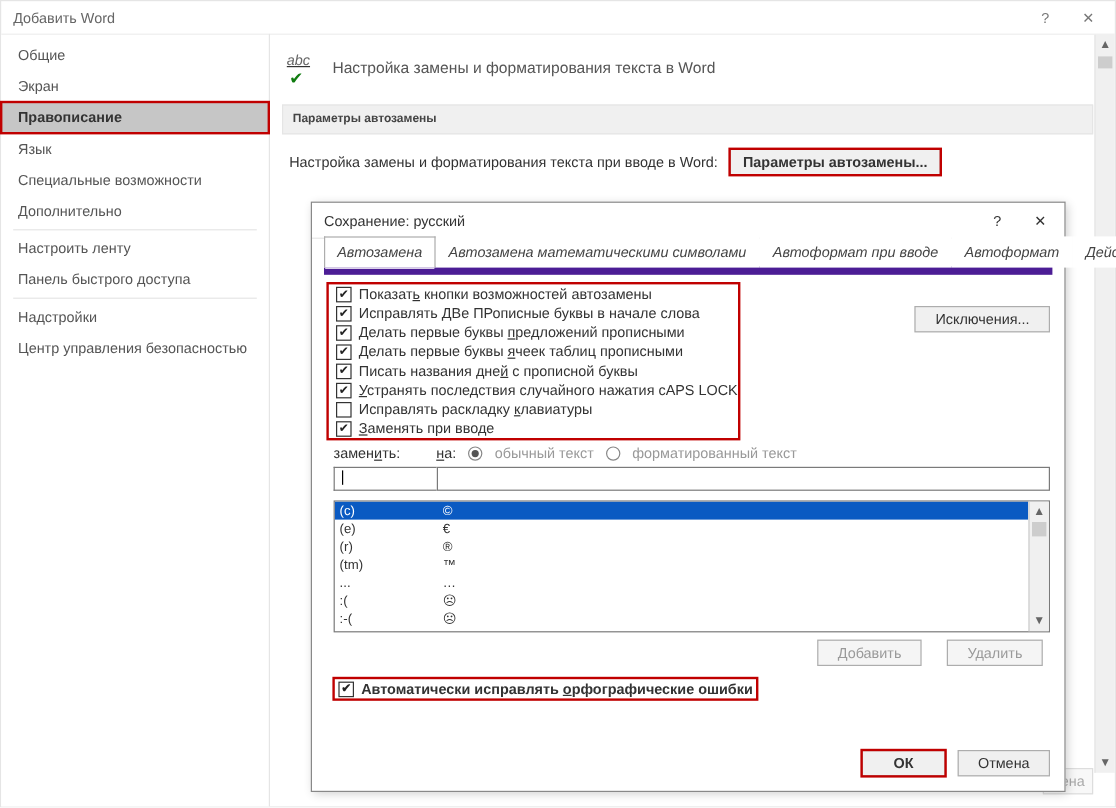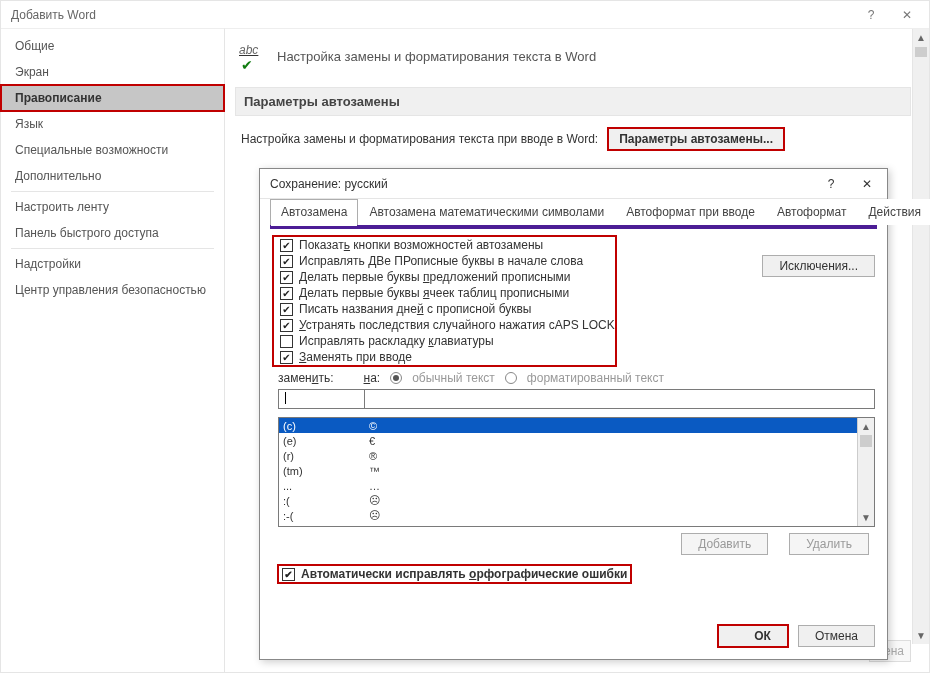--- a/index.html
+++ b/index.html
@@ -12,33 +12,33 @@
   .sidebar { width: 224px; border-right: 1px solid #e5e5e5; padding-top: 4px; background: #fff; border-top: 1px solid #eee; }
   .sidebar-item { padding: 6px 10px 6px 14px; color: #555; cursor: default; white-space: nowrap; }
   .sidebar-divider { height: 1px; background: #e5e5e5; margin: 2px 10px; }
   .sidebar-item.selected { background: #c6c6c6; color: #333; }
   .hl-red { outline: 2px solid #c00000; outline-offset: -1px; font-weight: bold; }
   .content { flex: 1; position: relative; padding: 10px 18px 10px 10px; border-top: 1px solid #eee; }
   .abc-row { display: flex; align-items: flex-start; gap: 10px; margin: 4px 0 16px 4px; }
   .abc-icon { position: relative; width: 28px; height: 28px; text-decoration: underline; }
   .abc-text { font-size: 13px; color: #555; }
   .abc-mark { position:absolute; left:2px; bottom:-2px; color:#107c10; font-size:14px; }
-  .heading { font-size: 13px; font-weight: 600; color: #444; padding: 6px 8px; background: #f0f0f0; border: 1px solid #e5e5e5; margin: 0 0 12px 0; }
+  .heading { font-size: 10px; font-weight: 600; color: #444; padding: 6px 8px; background: #f0f0f0; border: 1px solid #e5e5e5; margin: 0 0 12px 0; }
   .subrow { display: flex; align-items: center; gap: 10px; margin: 0 6px 24px 6px; }
   .param-btn { padding: 3px 10px; border: 1px solid #adadad; background: #f0f0f0; color: #333; display: inline-flex; align-items: center; }
   .scrollbar-right { position: absolute; top: 28px; right: 0; width: 17px; bottom: 28px; background: #f0f0f0; border-left: 1px solid #e5e5e5; }
   .scrollbar-thumb { position: absolute; left: 2px; right: 2px; top: 18px; height: 10px; background: #cdcdcd; }
   .sb-arrow { position:absolute; left:0; right:0; height:17px; text-align:center; color:#666; font-size:10px; line-height:17px; }
 
   
   .dialog { position: absolute; left: 258px; top: 167px; width: 629px; height: 492px; background: #fff; border: 1px solid #888; box-shadow: 2px 2px 8px rgba(0,0,0,0.2); display: flex; flex-direction: column; }
   .dlg-titlebar { height: 30px; display: flex; align-items: center; padding: 0 2px 0 10px; border-bottom: 1px solid #e5e5e5; }
   .dlg-titlebar .title { flex: 1; font-size: 12px; color: #333; }
   .dlg-titlebtn { width: 36px; height: 28px; display: flex; align-items: center; justify-content: center; color: #333; }
-  .tabstrip { display: flex; align-items: flex-end; height: 30px; border-bottom: 5px solid #4c1d95; margin: 0 10px; }
+  .tabstrip { display: flex; align-items: flex-end; height: 30px; border-bottom: 7px solid #4c1d95; margin: 0 10px; font-style: italic; }
   .tab { padding: 5px 10px 6px; color: #444; border: 1px solid transparent; border-bottom: none; margin-bottom: -1px; background: #fff; white-space: nowrap; }
   .tab.active { border-color: #adadad; background: #fff; position: relative; }
   .tab.active::after { content:""; position:absolute; left:0; right:0; bottom:-1px; height:1px; background:#fff; }
   .dlg-body { flex: 1; padding: 6px 12px 0 12px; display: flex; flex-direction: column; overflow: hidden; }
   .chk-row { display: flex; align-items: center; gap: 6px; padding: 1px 0 1px 6px; }
   .chk { width: 13px; height: 13px; border: 1px solid #333; display:inline-flex; align-items:center; justify-content:center; font-size:10px; color:#222; background:#fff; }
   .checkcol { border: 2px solid transparent; padding: 0 0 0 0; }
   .checkcol.hl { border-color: #c00000; }
   .excl-area { position: relative; }
   .exc-btn { position:absolute; right:0; top:0; }
@@ -51,21 +51,21 @@
   .txt-input.left { width:86px; border-right:none; }
   .txt-input.right { flex:1; }
   .table-wrap { margin:8px 0 0 6px; border:1px solid #7a7a7a; height:110px; display:flex; }
   .table-rows { flex:1; overflow:hidden; }
   .trow { display:flex; height:15px; align-items:center; font-size:11px; }
   .trow .c1 { width:86px; padding-left:4px; }
   .trow .c2 { flex:1; padding-left:4px; }
   .trow.sel { background:#0a5ac2; color:#fff; }
   .table-sb { width:17px; background:#f0f0f0; border-left:1px solid #ccc; position:relative; }
   .btn-row { display:flex; justify-content:flex-end; gap:21px; margin:6px 6px 0 0; }
-  .btn { padding:3px 16px; border:1px solid #adadad; background:#f0f0f0; min-width:72px; text-align:right; }
+  .btn { padding:3px 16px; border:1px solid #adadad; background:#f0f0f0; min-width:72px; text-align:center; }
   .btn.disabled { color:#9a9a9a; background:#f5f5f5; }
   .autofix-row { display:flex; align-items:center; gap:6px; margin:10px 0 0 6px; padding:2px 4px; }
   .dlg-footer { display:flex; justify-content:flex-end; gap:10px; padding:10px 12px 12px; }
   .under { text-decoration: underline; }
   .caret { display:inline-block; width:1px; height:12px; background:#000; vertical-align:middle; margin-left:2px; }
 
   
   .behind-ok { position:absolute; right:18px; bottom:10px; display:flex; gap:6px; }
 </style>
 </head>

